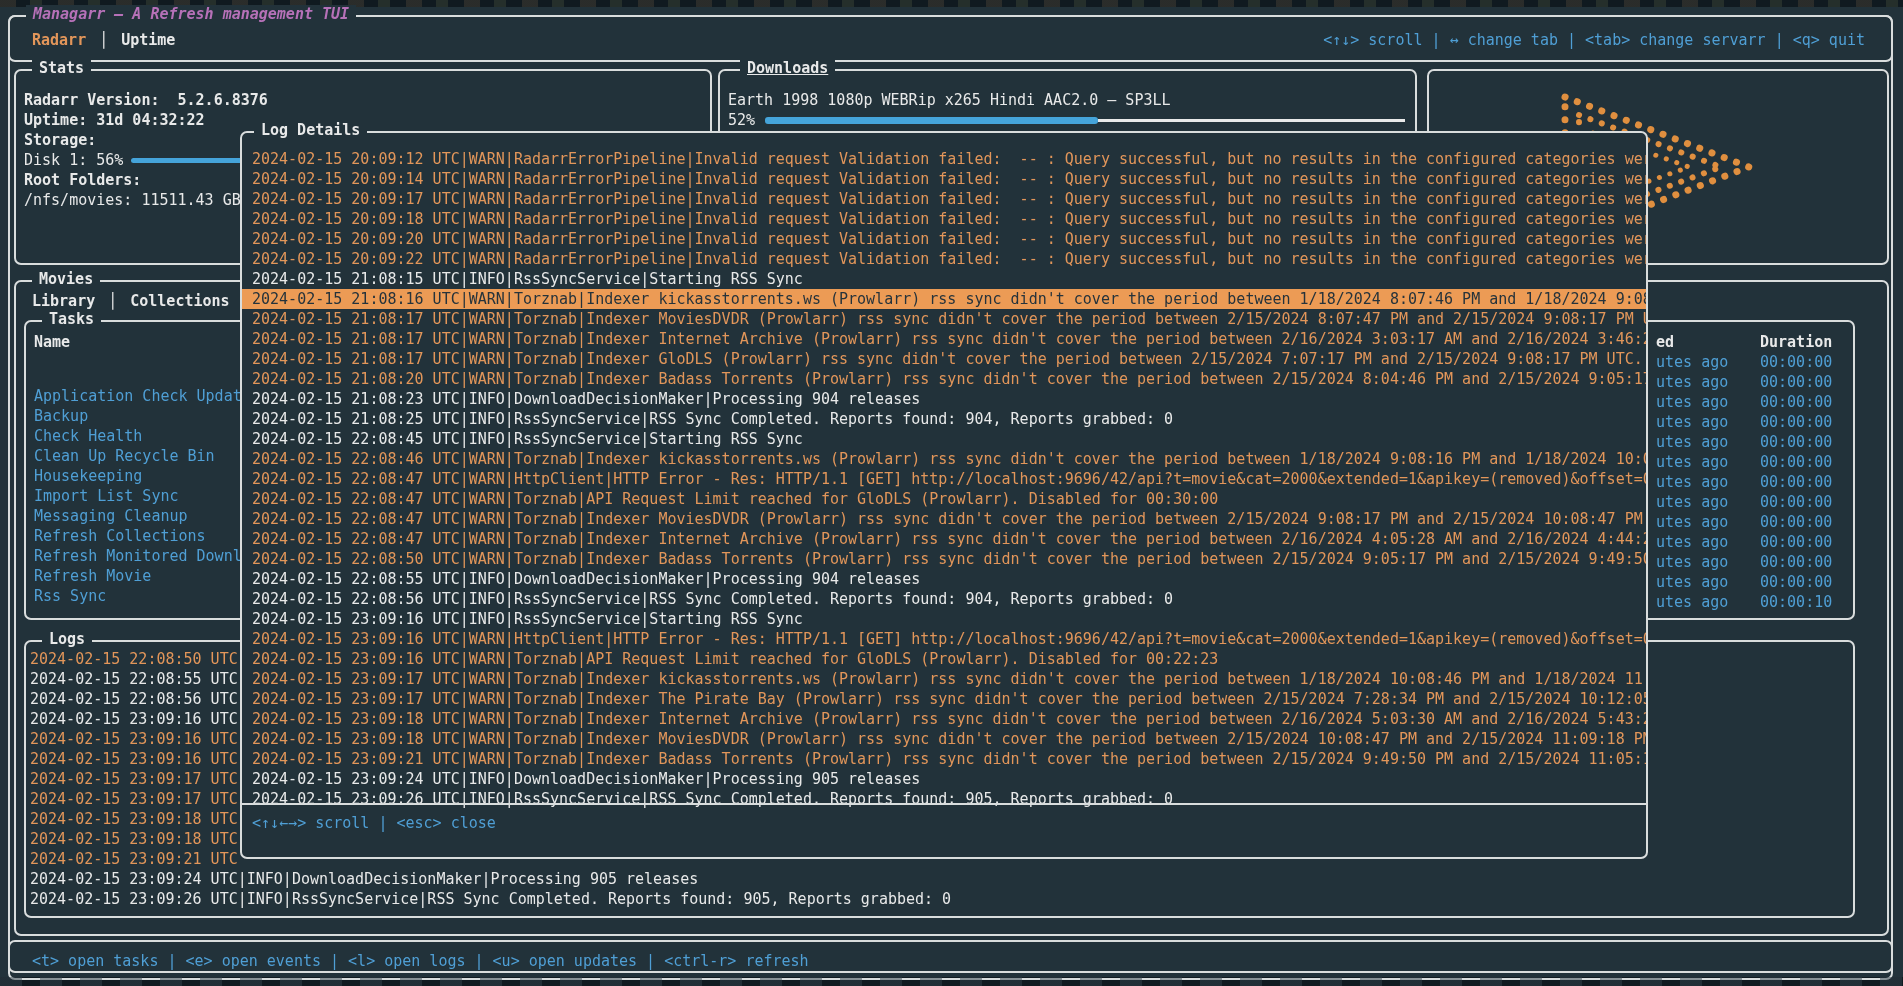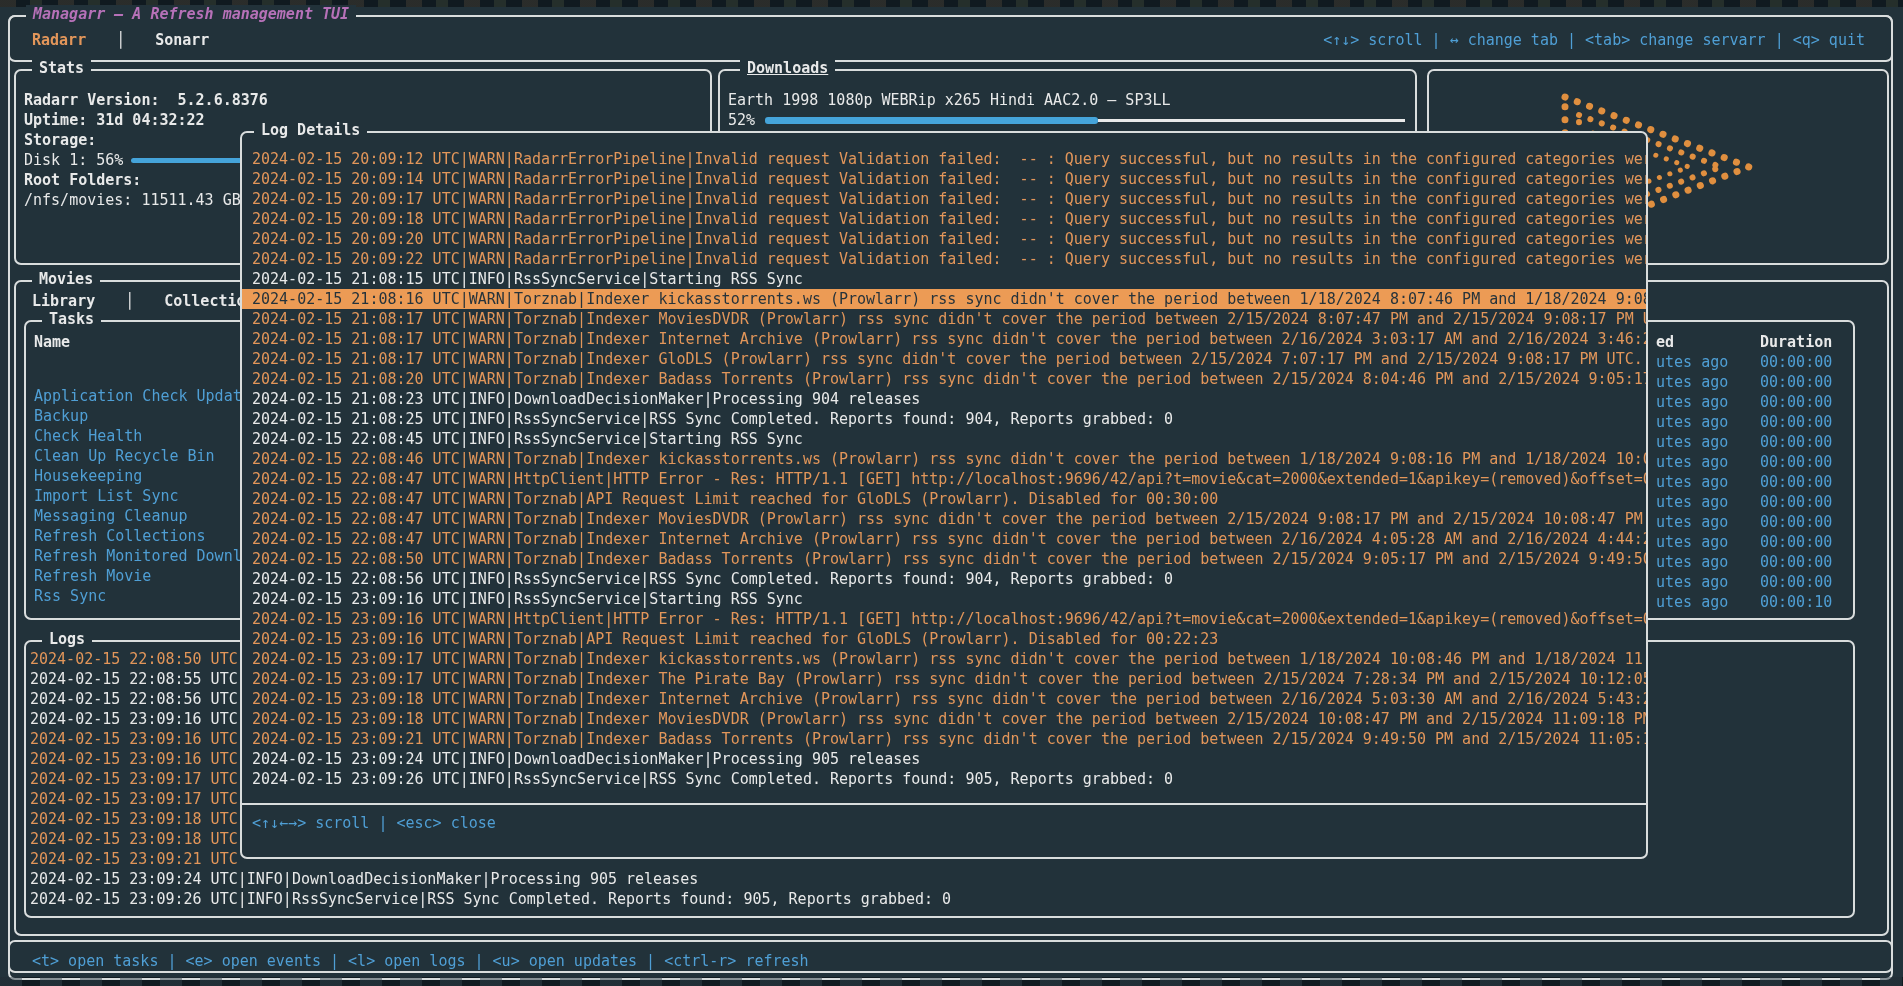--- a/index.html
+++ b/index.html
@@ -14,21 +14,21 @@
   body::after{content:"";position:absolute;left:0;bottom:0;right:0;height:9px;
     background:repeating-linear-gradient(90deg,#33434d 0 22px,transparent 22px 40px);opacity:.5;}
   .screen{position:absolute;left:0;top:7px;right:0;bottom:9px;background:var(--bg);}
   .panel{position:absolute;border:2px solid var(--border);border-radius:7px;}
   .panel-title{position:absolute;top:-12px;left:16px;background:var(--bg);padding:0 7px;font-weight:700;white-space:pre;}
   .b{font-weight:700;}
   .blue{color:var(--blue);} .orange{color:var(--orange);} .warn{color:var(--orange);} .info{color:var(--fg);}
   .row{height:20px;line-height:20px;white-space:pre;overflow:hidden;}
   
   .hdr-title{color:var(--purple);font-style:italic;font-weight:700;}
-  .tabs{position:absolute;left:22px;top:13px;display:flex;gap:30px;height:20px;line-height:20px;}
+  .tabs{position:absolute;left:22px;top:13px;display:flex;gap:13px;height:20px;line-height:20px;}
   .hdr-keys{position:absolute;right:26px;top:13px;height:20px;line-height:20px;color:var(--blue);white-space:pre;}
   
   .stats-rows{position:absolute;left:8px;top:19px;right:4px;}
   .gauge-disk{display:inline-block;vertical-align:middle;width:118px;height:5px;border-radius:3px;background:#45a4da;margin-left:8px;}
   
   .dl-rows{position:absolute;left:8px;top:19px;right:10px;}
   .gauge{position:relative;height:20px;display:flex;align-items:center;gap:10px;}
   .gauge .track{position:relative;flex:1;height:7px;}
   .gauge .fill{position:absolute;left:0;top:0;height:7px;border-radius:3px;background:#45a4da;}
   .gauge .rest{position:absolute;right:0;top:2px;height:3px;background:var(--fg);}
@@ -63,21 +63,21 @@
 
 <div class="screen">
 
   <div class="panel" style="left:8px;top:8px;width:1885px;height:958px;"></div>
 
   <div class="panel" style="left:8px;top:8px;width:1885px;height:47px;">
     <div class="panel-title hdr-title">Managarr — A Refresh management TUI</div>
     <div class="tabs">
       <span class="orange b">Radarr</span>
       <span>│</span>
-      <span class="b">Sonarr</span>
+      <span class="b">Uptime</span>
     </div>
     <div class="hdr-keys">&lt;↑↓&gt; scroll | ↔ change tab | &lt;tab&gt; change servarr | &lt;q&gt; quit</div>
   </div>
 
   <div class="panel" style="left:14px;top:62px;width:698px;height:196px;">
     <div class="panel-title">Stats</div>
     <div class="stats-rows">
       <div class="row"><span class="b">Radarr Version:</span><span>  </span><span class="b">5.2.6.8376</span></div>
       <div class="row"><span class="b">Uptime:</span><span> </span><span class="b">31d 04:32:22</span></div>
       <div class="row"><span class="b">Storage:</span></div>
@@ -200,20 +200,21 @@
         <div class="row warn"><span>2024-02-15 21:08:20 UTC|WARN|Torznab|Indexer Badass Torrents (Prowlarr) rss sync didn't cover the period between 2/15/2024 8:04:46 PM and 2/15/2024 9:05:17 P</span></div>
         <div class="row info"><span>2024-02-15 21:08:23 UTC|INFO|DownloadDecisionMaker|Processing 904 releases</span></div>
         <div class="row info"><span>2024-02-15 21:08:25 UTC|INFO|RssSyncService|RSS Sync Completed. Reports found: 904, Reports grabbed: 0</span></div>
         <div class="row info"><span>2024-02-15 22:08:45 UTC|INFO|RssSyncService|Starting RSS Sync</span></div>
         <div class="row warn"><span>2024-02-15 22:08:46 UTC|WARN|Torznab|Indexer kickasstorrents.ws (Prowlarr) rss sync didn't cover the period between 1/18/2024 9:08:16 PM and 1/18/2024 10:08:</span></div>
         <div class="row warn"><span>2024-02-15 22:08:47 UTC|WARN|HttpClient|HTTP Error - Res: HTTP/1.1 [GET] http://localhost:9696/42/api?t=movie&amp;cat=2000&amp;extended=1&amp;apikey=(removed)&amp;offset=0&amp;l</span></div>
         <div class="row warn"><span>2024-02-15 22:08:47 UTC|WARN|Torznab|API Request Limit reached for GloDLS (Prowlarr). Disabled for 00:30:00</span></div>
         <div class="row warn"><span>2024-02-15 22:08:47 UTC|WARN|Torznab|Indexer MoviesDVDR (Prowlarr) rss sync didn't cover the period between 2/15/2024 9:08:17 PM and 2/15/2024 10:08:47 PM UT</span></div>
         <div class="row warn"><span>2024-02-15 22:08:47 UTC|WARN|Torznab|Indexer Internet Archive (Prowlarr) rss sync didn't cover the period between 2/16/2024 4:05:28 AM and 2/16/2024 4:44:27 </span></div>
         <div class="row warn"><span>2024-02-15 22:08:50 UTC|WARN|Torznab|Indexer Badass Torrents (Prowlarr) rss sync didn't cover the period between 2/15/2024 9:05:17 PM and 2/15/2024 9:49:50 P</span></div>
+        <div class="row info"><span>2024-02-15 22:08:55 UTC|INFO|DownloadDecisionMaker|Processing 904 releases</span></div>
         <div class="row info"><span>2024-02-15 22:08:56 UTC|INFO|RssSyncService|RSS Sync Completed. Reports found: 904, Reports grabbed: 0</span></div>
         <div class="row info"><span>2024-02-15 23:09:16 UTC|INFO|RssSyncService|Starting RSS Sync</span></div>
         <div class="row warn"><span>2024-02-15 23:09:16 UTC|WARN|HttpClient|HTTP Error - Res: HTTP/1.1 [GET] http://localhost:9696/42/api?t=movie&amp;cat=2000&amp;extended=1&amp;apikey=(removed)&amp;offset=0&amp;l</span></div>
         <div class="row warn"><span>2024-02-15 23:09:16 UTC|WARN|Torznab|API Request Limit reached for GloDLS (Prowlarr). Disabled for 00:22:23</span></div>
         <div class="row warn"><span>2024-02-15 23:09:17 UTC|WARN|Torznab|Indexer kickasstorrents.ws (Prowlarr) rss sync didn't cover the period between 1/18/2024 10:08:46 PM and 1/18/2024 11:09</span></div>
         <div class="row warn"><span>2024-02-15 23:09:17 UTC|WARN|Torznab|Indexer The Pirate Bay (Prowlarr) rss sync didn't cover the period between 2/15/2024 7:28:34 PM and 2/15/2024 10:12:05 P</span></div>
         <div class="row warn"><span>2024-02-15 23:09:18 UTC|WARN|Torznab|Indexer Internet Archive (Prowlarr) rss sync didn't cover the period between 2/16/2024 5:03:30 AM and 2/16/2024 5:43:28 </span></div>
         <div class="row warn"><span>2024-02-15 23:09:18 UTC|WARN|Torznab|Indexer MoviesDVDR (Prowlarr) rss sync didn't cover the period between 2/15/2024 10:08:47 PM and 2/15/2024 11:09:18 PM U</span></div>
         <div class="row warn"><span>2024-02-15 23:09:21 UTC|WARN|Torznab|Indexer Badass Torrents (Prowlarr) rss sync didn't cover the period between 2/15/2024 9:49:50 PM and 2/15/2024 11:05:17 </span></div>
         <div class="row info"><span>2024-02-15 23:09:24 UTC|INFO|DownloadDecisionMaker|Processing 905 releases</span></div>

